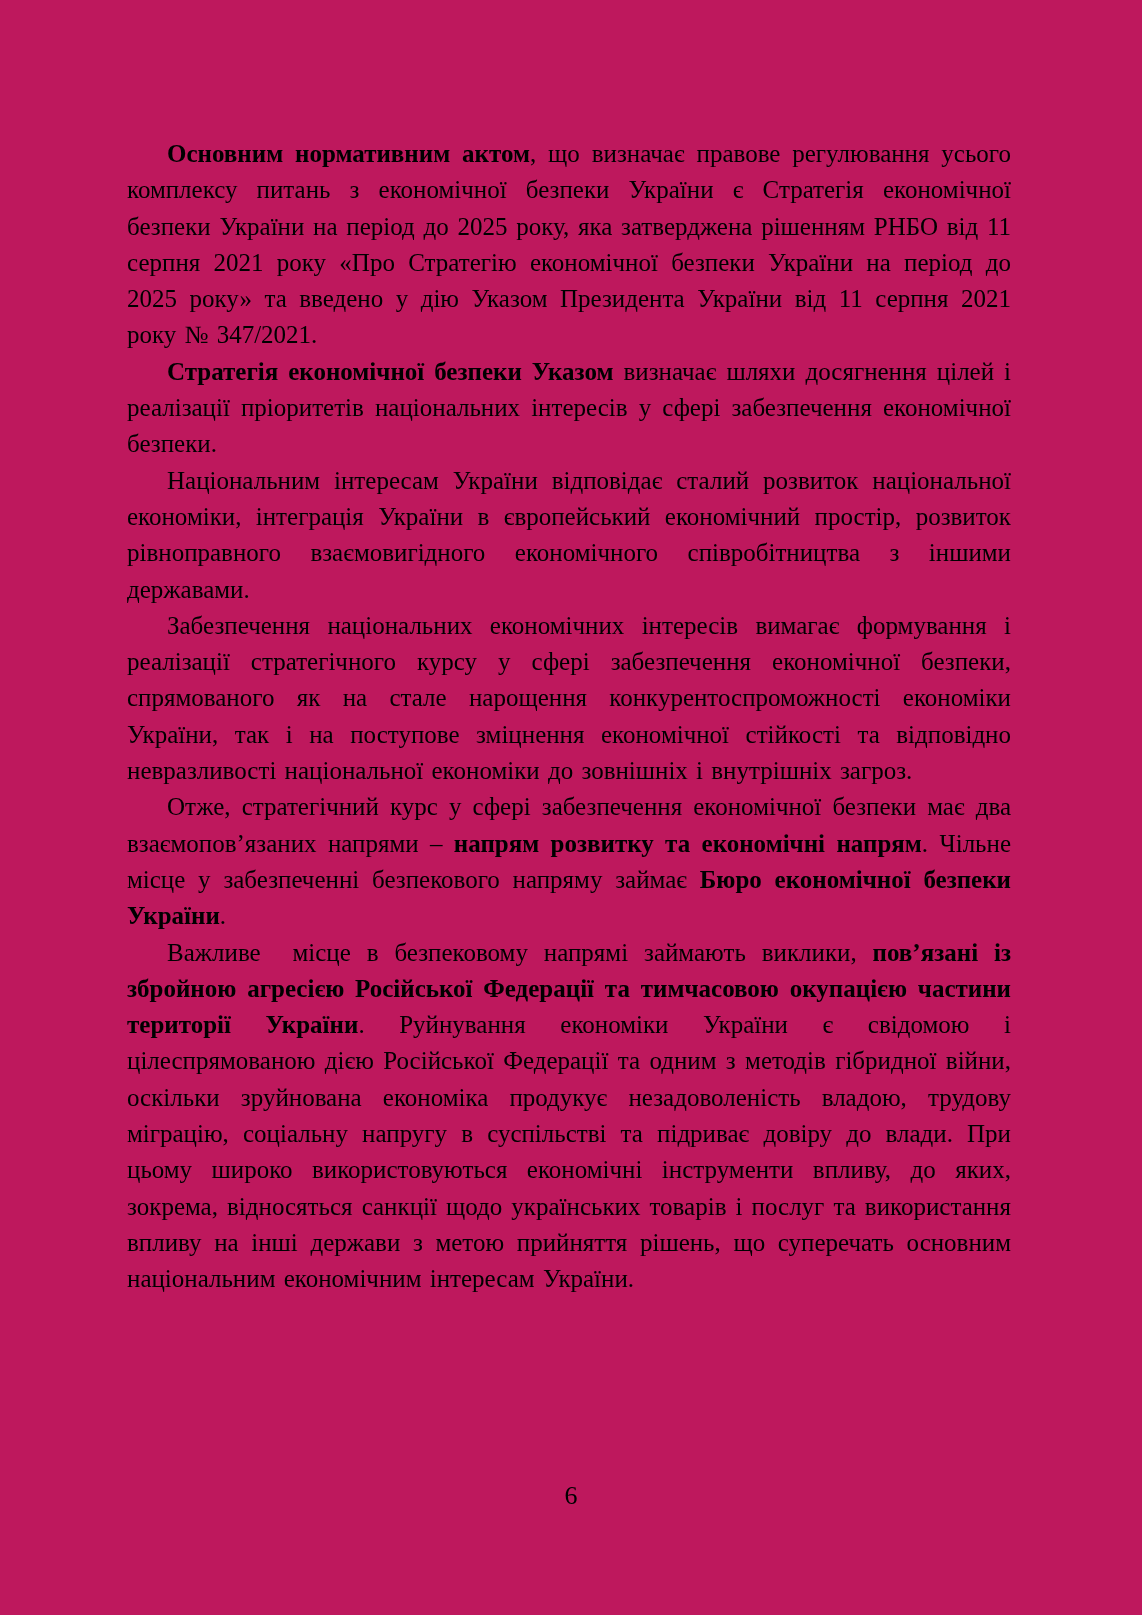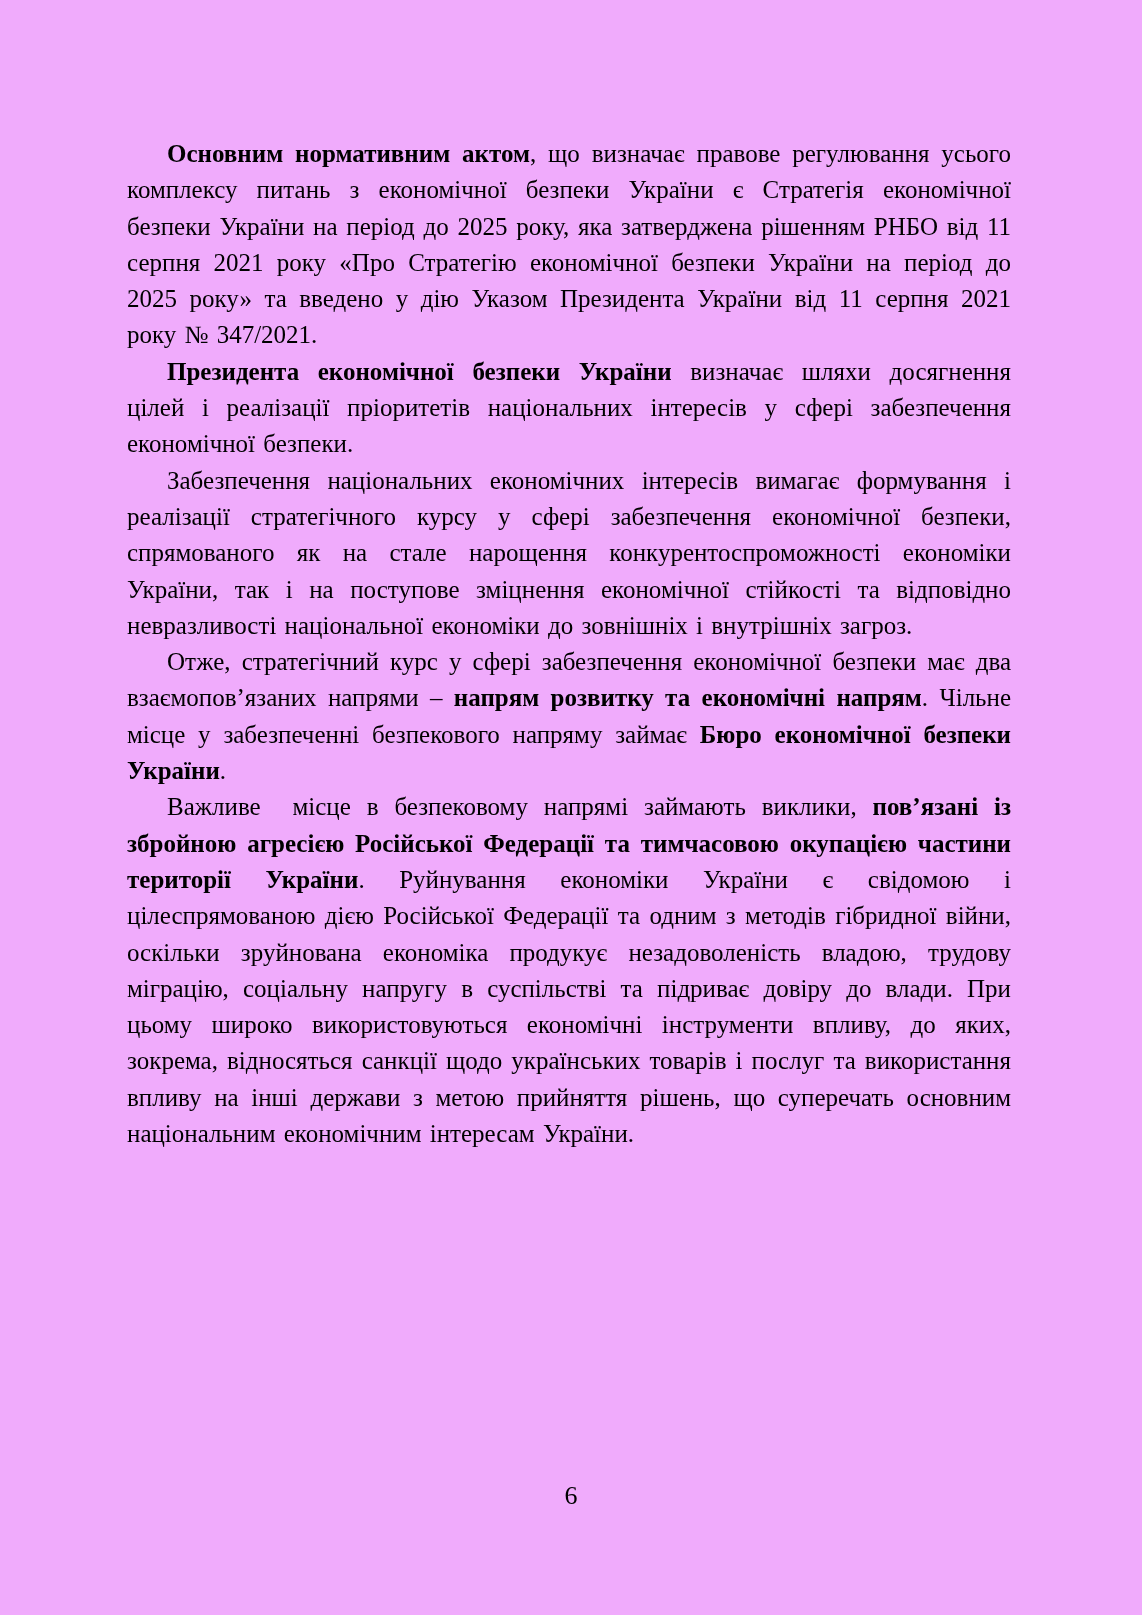--- a/index.html
+++ b/index.html
@@ -5,21 +5,21 @@
   html, body {
     margin: 0;
     padding: 0;
     background: #e8e8e8;
   }
   .page {
     position: relative;
     width: 1142px;
     height: 1615px;
     margin: 0 auto;
-    background: #f0abfc;
+    background: #be185d;
     color: #000000;
     font-family: "Liberation Serif", "DejaVu Serif", serif;
     overflow: hidden;
   }
   .content {
     position: absolute;
     left: 127px;
     top: 136px;
     width: 884px;
     font-size: 25px;
@@ -44,19 +44,20 @@
     font-size: 26px;
     line-height: 36px;
   }
 </style>
 </head>
 <body>
 
 <div class="page">
   <div class="content">
       <p class="para"><b>Основним нормативним актом</b><span>, що визначає правове регулювання усього комплексу питань з економічної безпеки України є Стратегія економічної безпеки України на період до 2025 року, яка затверджена рішенням РНБО від 11 серпня 2021 року «Про Стратегію економічної безпеки України на період до 2025 року» та введено у дію Указом Президента України від 11 серпня 2021 року № 347/2021.</span></p>
-      <p class="para"><b>Президента економічної безпеки України</b><span> визначає шляхи досягнення цілей і реалізації пріоритетів національних інтересів у сфері забезпечення економічної безпеки.</span></p>
+      <p class="para"><b>Стратегія економічної безпеки Указом</b><span> визначає шляхи досягнення цілей і реалізації пріоритетів національних інтересів у сфері забезпечення економічної безпеки.</span></p>
+      <p class="para"><span>Національним інтересам України відповідає сталий розвиток національної економіки, інтеграція України в європейський економічний простір, розвиток рівноправного взаємовигідного економічного співробітництва з іншими державами.</span></p>
       <p class="para"><span>Забезпечення національних економічних інтересів вимагає формування і реалізації стратегічного курсу у сфері забезпечення економічної безпеки, спрямованого як на стале нарощення конкурентоспроможності економіки України, так і на поступове зміцнення економічної стійкості та відповідно невразливості національної економіки до зовнішніх і внутрішніх загроз.</span></p>
       <p class="para"><span>Отже, стратегічний курс у сфері забезпечення економічної безпеки має два взаємопов’язаних напрями – </span><b>напрям розвитку та економічні напрям</b><span>. Чільне місце у забезпеченні безпекового напряму займає </span><b>Бюро економічної безпеки України</b><span>.</span></p>
       <p class="para"><span>Важливе&nbsp; місце в безпековому напрямі займають виклики, </span><b>пов’язані із збройною агресією Російської Федерації та тимчасовою окупацією частини території України</b><span>. Руйнування економіки України є свідомою і цілеспрямованою дією Російської Федерації та одним з методів гібридної війни, оскільки зруйнована економіка продукує незадоволеність владою, трудову міграцію, соціальну напругу в суспільстві та підриває довіру до влади. При цьому широко використовуються економічні інструменти впливу, до яких, зокрема, відносяться санкції щодо українських товарів і послуг та використання впливу на інші держави з метою прийняття рішень, що суперечать основним національним економічним інтересам України.</span></p>
     </div>
   <div class="page-number">6</div>
 </div>
 
 </body></html>

